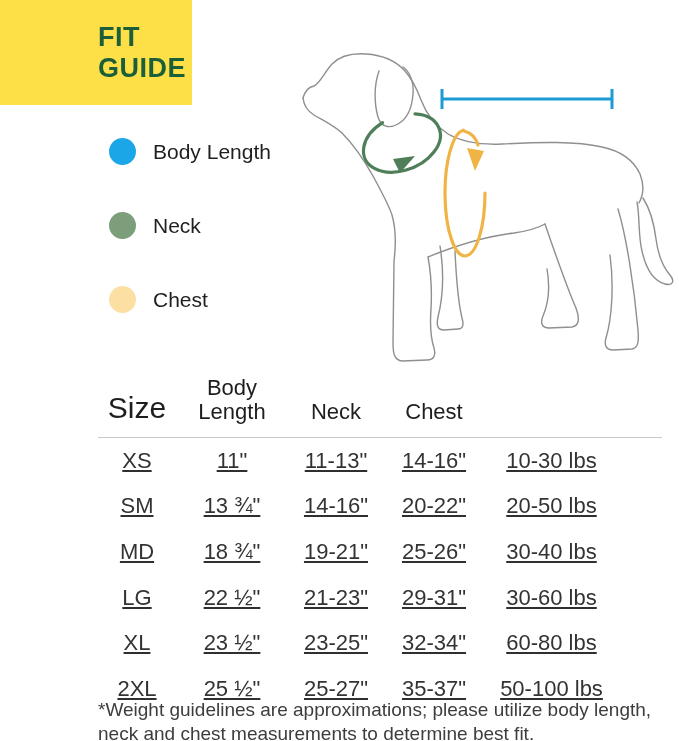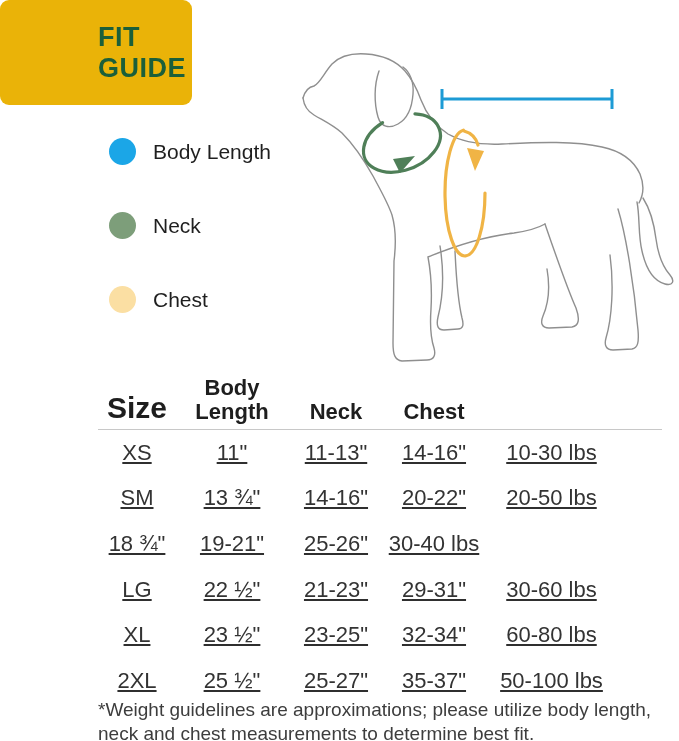--- a/index.html
+++ b/index.html
@@ -1,40 +1,40 @@
 <!DOCTYPE html>
 <html><head>
 <meta charset="utf-8">
 <style>
   html,body{margin:0;padding:0;}
   body{
     width:679px;height:741px;position:relative;background:#ffffff;
     font-family:"Liberation Sans", sans-serif;color:#2f2f2f;overflow:hidden;
   }
   
-  .fit-box{position:absolute;left:0;top:0;width:192px;height:105px;background:#eab308;border-radius:9px;}
+  .fit-box{position:absolute;left:0;top:0;width:192px;height:105px;background:#fde047;}
   .fit-title{
     position:absolute;left:98px;top:22px;width:96px;
     font-size:27px;font-weight:700;line-height:1.16;letter-spacing:.5px;color:#1b5f3a;
   }
   
   .legend{position:absolute;left:109px;top:138px;}
   .legend-item{display:flex;align-items:center;height:27px;margin-bottom:47px;}
   .dot{width:27px;height:27px;border-radius:50%;flex:0 0 27px;margin-right:17px;}
   .dot-blue{background:#1ba6e7;}
   .dot-green{background:#7d9e7a;}
   .dot-yellow{background:#fbdfa3;}
   .legend-label{font-size:21px;color:#1f1f1f;white-space:nowrap;}
   
   .dog-svg{position:absolute;left:288px;top:45px;width:392px;height:330px;}
   
   .size-table{position:absolute;left:98px;top:366px;width:564px;}
   .thead{
     display:grid;grid-template-columns:78px 112px 96px 100px 135px;
-    align-items:end;height:58px;padding-bottom:5px;border-bottom:1px solid #c8c8c8;font-weight:bold;
+    align-items:end;height:58px;padding-bottom:13px;border-bottom:1px solid #c8c8c8;
   }
   .th{font-size:22px;line-height:1.1;text-align:center;color:#1e1e1e;}
   .th-size{font-size:30px;text-align:center;}
   .th-weight sup{font-size:15px;vertical-align:super;line-height:0;}
   .trow{
     display:grid;grid-template-columns:78px 112px 96px 100px 135px;
     align-items:center;height:45.6px;text-decoration:underline;
   }
   .trow:first-of-type{margin-top:3px;}
   .td{font-size:22px;text-align:center;color:#333333;white-space:nowrap;}
@@ -127,20 +127,21 @@
     <div class="td">10-30 lbs</div>
   </div>
   <div class="trow">
     <div class="td">SM</div>
     <div class="td">13 ¾"</div>
     <div class="td">14-16"</div>
     <div class="td">20-22"</div>
     <div class="td">20-50 lbs</div>
   </div>
   <div class="trow">
+    <div class="td">MD</div>
     <div class="td">18 ¾"</div>
     <div class="td">19-21"</div>
     <div class="td">25-26"</div>
     <div class="td">30-40 lbs</div>
   </div>
   <div class="trow">
     <div class="td">LG</div>
     <div class="td">22 ½"</div>
     <div class="td">21-23"</div>
     <div class="td">29-31"</div>

